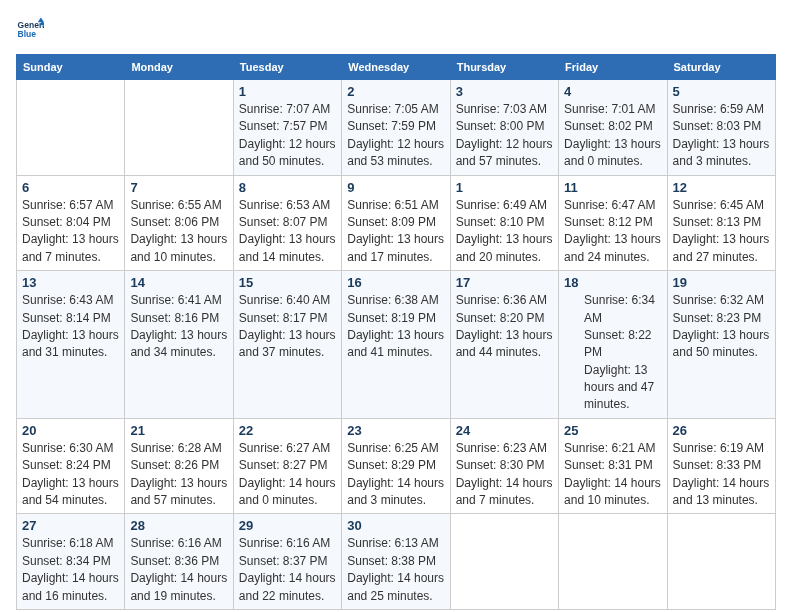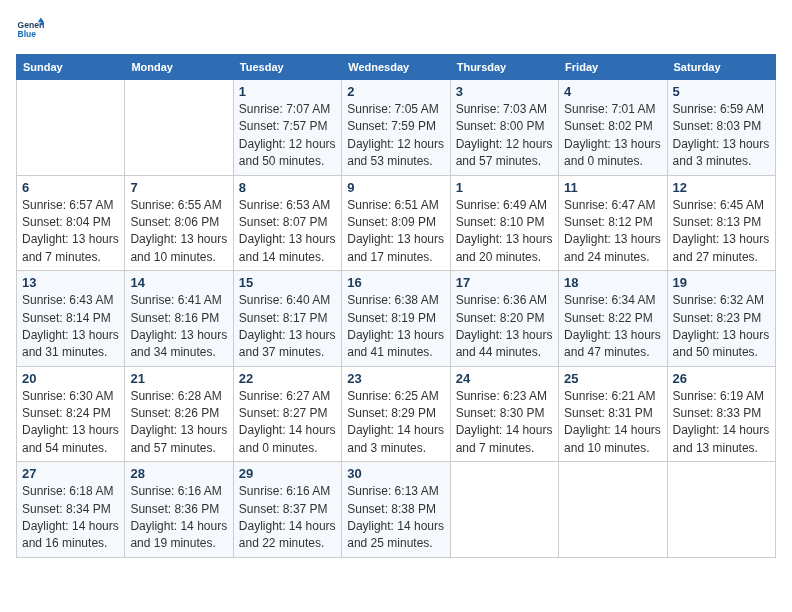--- a/index.html
+++ b/index.html
@@ -225,21 +225,21 @@
 Daylight: 13 hours and 41 minutes.</div>
         </td>
         <td>
           <span class="day-num">17</span>
           <div class="day-info" style="white-space: pre-line;">Sunrise: 6:36 AM
 Sunset: 8:20 PM
 Daylight: 13 hours and 44 minutes.</div>
         </td>
         <td>
           <span class="day-num">18</span>
-          <div class="day-info" style="white-space: pre-line;">Sunrise: 6:34 AM
+          <div class="day-info" style="white-space: pre-line; margin-left: 20px;">Sunrise: 6:34 AM
 Sunset: 8:22 PM
 Daylight: 13 hours and 47 minutes.</div>
         </td>
         <td>
           <span class="day-num">19</span>
           <div class="day-info" style="white-space: pre-line;">Sunrise: 6:32 AM
 Sunset: 8:23 PM
 Daylight: 13 hours and 50 minutes.</div>
         </td>
       </tr>

